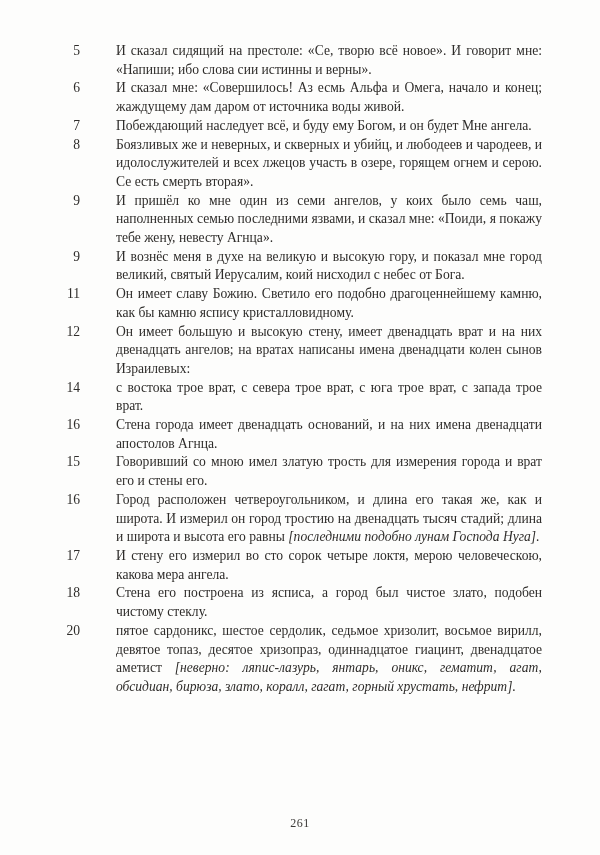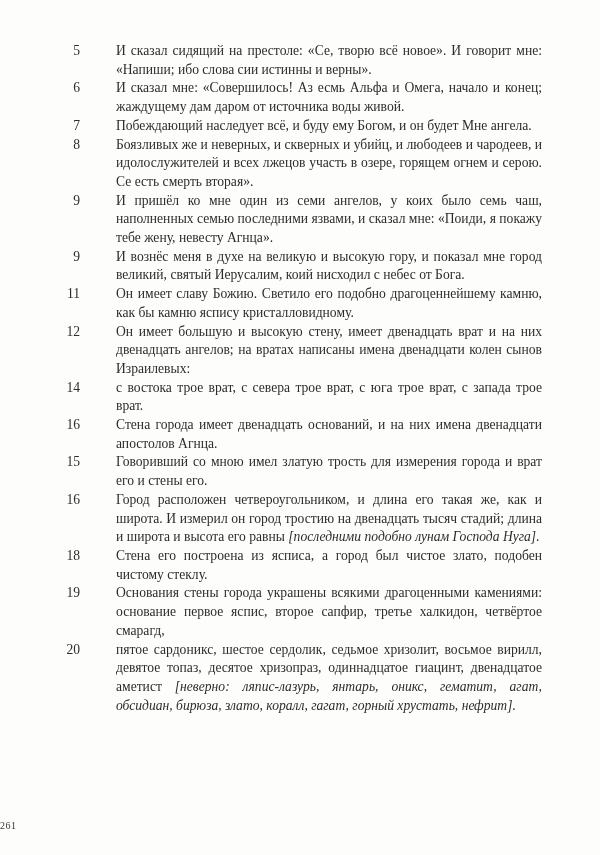--- a/index.html
+++ b/index.html
@@ -47,21 +47,22 @@
     -webkit-hyphens: auto;
   }
   .italic {
     font-style: italic;
   }
   .page-number {
     position: absolute;
     bottom: 24px;
     left: 0;
     width: 100%;
-    font-size: 10px;
+    text-align: center;
+    font-size: 12px;
     color: #3a3836;
     letter-spacing: 0.5px;
   }
 </style>
 </head>
 <body>
 
 <div class="page">
   <div class="content">
       <div class="verse">
@@ -106,26 +107,26 @@
       </div>
       <div class="verse">
         <div class="verse-num">15</div>
         <div class="verse-text"><span>Говоривший со мною имел златую трость для измерения города и врат его и стены его.</span></div>
       </div>
       <div class="verse">
         <div class="verse-num">16</div>
         <div class="verse-text"><span>Город расположен четвероугольником, и длина его такая же, как и широта. И измерил он город тростию на двенадцать тысяч стадий; длина и широта и высота его равны </span><span class="italic">[последними подобно лунам Господа Нуга].</span></div>
       </div>
       <div class="verse">
+        <div class="verse-num">17</div>
+        <div class="verse-text"><span>И стену его измерил во сто сорок четыре локтя, мерою человеческою, какова мера ангела.</span></div>
+      </div>
+      <div class="verse">
         <div class="verse-num">18</div>
         <div class="verse-text"><span>Стена его построена из ясписа, а город был чистое злато, подобен чистому стеклу.</span></div>
-      </div>
-      <div class="verse">
-        <div class="verse-num">19</div>
-        <div class="verse-text"><span>Основания стены города украшены всякими драгоценными камениями: основание первое яспис, второе сапфир, третье халкидон, четвёртое смарагд,</span></div>
       </div>
       <div class="verse">
         <div class="verse-num">20</div>
         <div class="verse-text"><span>пятое сардоникс, шестое сердолик, седьмое хризолит, восьмое вирилл, девятое топаз, десятое хризопраз, одиннадцатое гиацинт, двенадцатое аметист </span><span class="italic">[неверно: ляпис-лазурь, янтарь, оникс, гематит, агат, обсидиан, бирюза, злато, коралл, гагат, горный хрустать, нефрит].</span></div>
       </div>
     </div>
   <div class="page-number">261</div>
 </div>
 
 </body></html>

